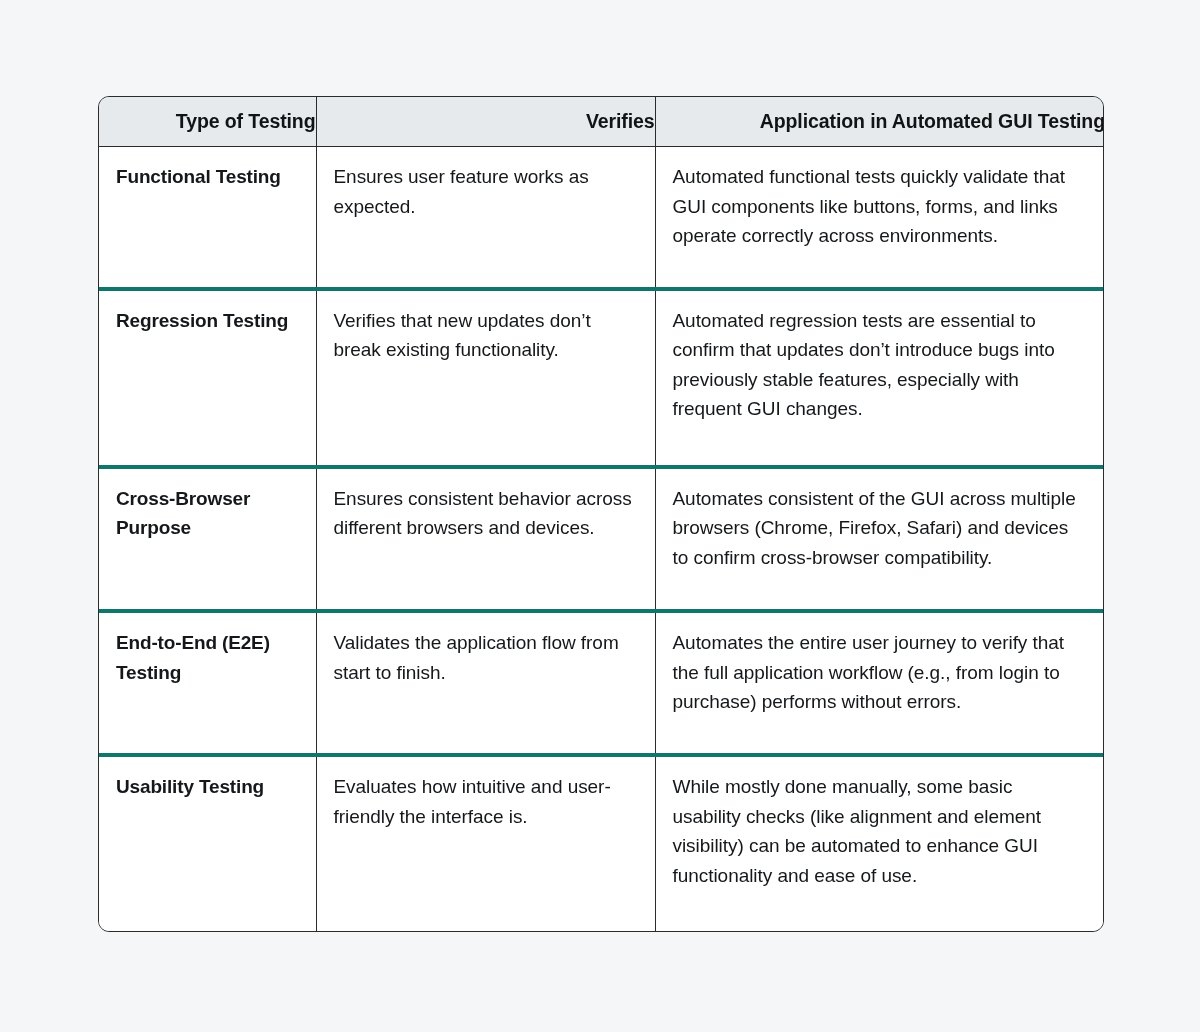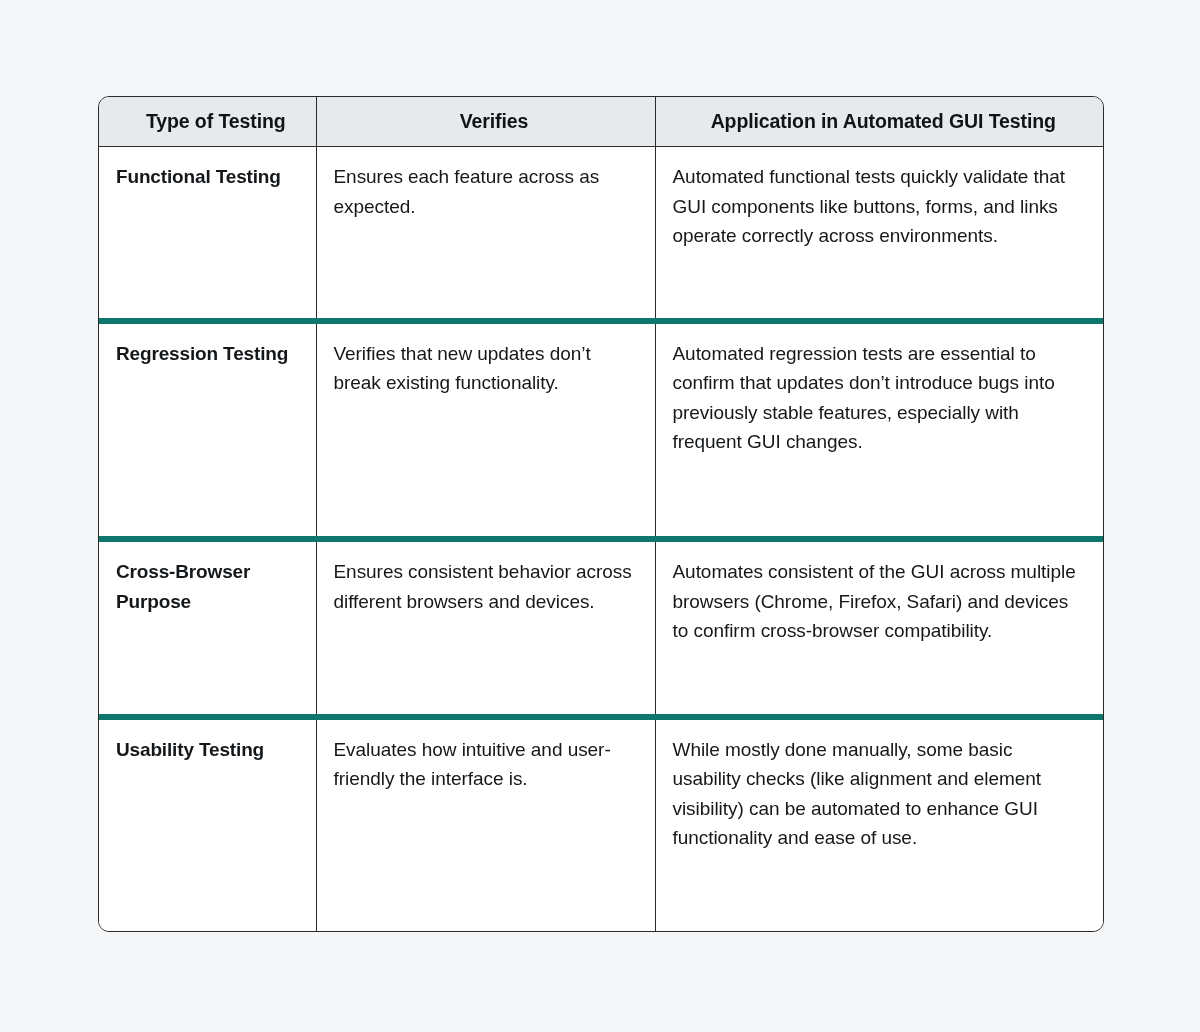--- a/index.html
+++ b/index.html
@@ -43,41 +43,41 @@
 
   table.cmp col.c1 { width: 217px; }
   table.cmp col.c2 { width: 339px; }
   table.cmp col.c3 { width: 450px; }
 
   table.cmp thead th {
     background: #e7eaec;
     color: #111315;
     font-size: 19.5px;
     font-weight: bold;
-    text-align: center;
+    text-align: right;
     vertical-align: middle;
     height: 49px;
     padding: 0 0 0 17px;
     border-right: 1px solid #2b2b2b;
     border-bottom: 1px solid #2b2b2b;
     letter-spacing: -0.1px;
     white-space: nowrap;
   }
   table.cmp thead th:last-child { border-right: none; padding-left: 6px; }
 
   table.cmp tbody td {
     background: #ffffff;
     color: #15181b;
     font-size: 19px;
     font-weight: normal;
     text-align: left;
     vertical-align: top;
     padding: 15px 20px 18px 17px;
     border-right: 1px solid #2b2b2b;
-    border-bottom: 6px solid #0f766e;
+    border-bottom: 4px solid #0f766e;
     line-height: 29.5px;
     letter-spacing: -0.05px;
   }
   table.cmp tbody td:last-child { border-right: none; }
   table.cmp tbody tr:last-child td { border-bottom: none; }
 
   table.cmp tbody td.type-col {
     font-weight: bold;
     letter-spacing: -0.15px;
   }
@@ -99,34 +99,39 @@
         <tr>
           <th>Type of Testing</th>
           <th>Verifies</th>
           <th>Application in Automated GUI Testing</th>
         </tr>
       </thead>
 
       <tbody>
         <tr>
           <td class="type-col">Functional Testing</td>
-          <td>Ensures each feature across as expected.</td>
+          <td>Ensures user feature works as expected.</td>
           <td>Automated functional tests quickly validate that GUI components like buttons, forms, and links operate correctly across environments.</td>
         </tr>
         <tr>
           <td class="type-col">Regression Testing</td>
           <td>Verifies that new updates don’t break existing functionality.</td>
           <td>Automated regression tests are essential to confirm that updates don’t introduce bugs into previously stable features, especially with frequent GUI changes.</td>
         </tr>
         <tr>
           <td class="type-col">Cross-Browser Purpose</td>
           <td>Ensures consistent behavior across different browsers and devices.</td>
           <td>Automates consistent of the GUI across multiple browsers (Chrome, Firefox, Safari) and devices to confirm cross-browser compatibility.</td>
         </tr>
         <tr>
+          <td class="type-col">End-to-End (E2E) Testing</td>
+          <td>Validates the application flow from start to finish.</td>
+          <td>Automates the entire user journey to verify that the full application workflow (e.g., from login to purchase) performs without errors.</td>
+        </tr>
+        <tr>
           <td class="type-col">Usability Testing</td>
           <td>Evaluates how intuitive and user-friendly the interface is.</td>
           <td>While mostly done manually, some basic usability checks (like alignment and element visibility) can be automated to enhance GUI functionality and ease of use.</td>
         </tr>
       </tbody>
     </table>
   </div>
 
 </div>
 

